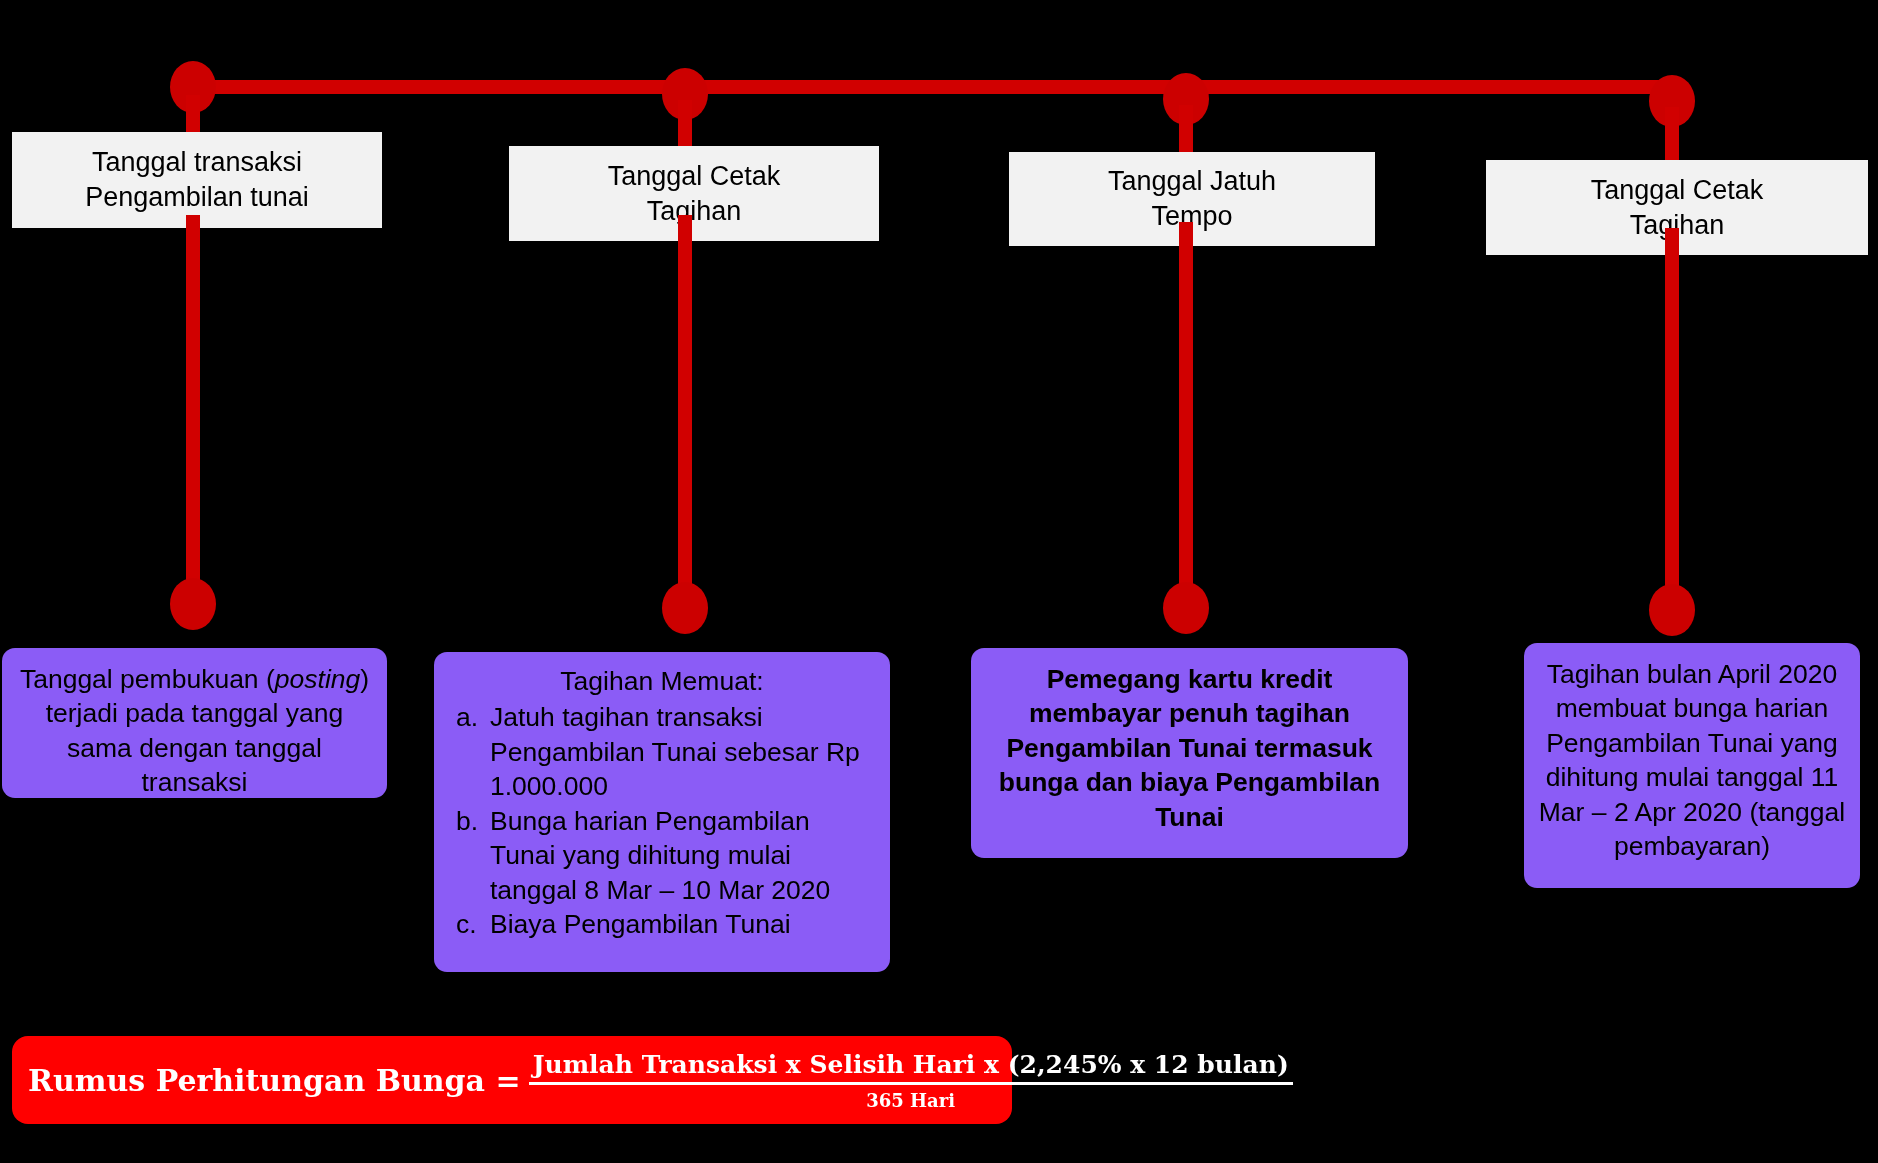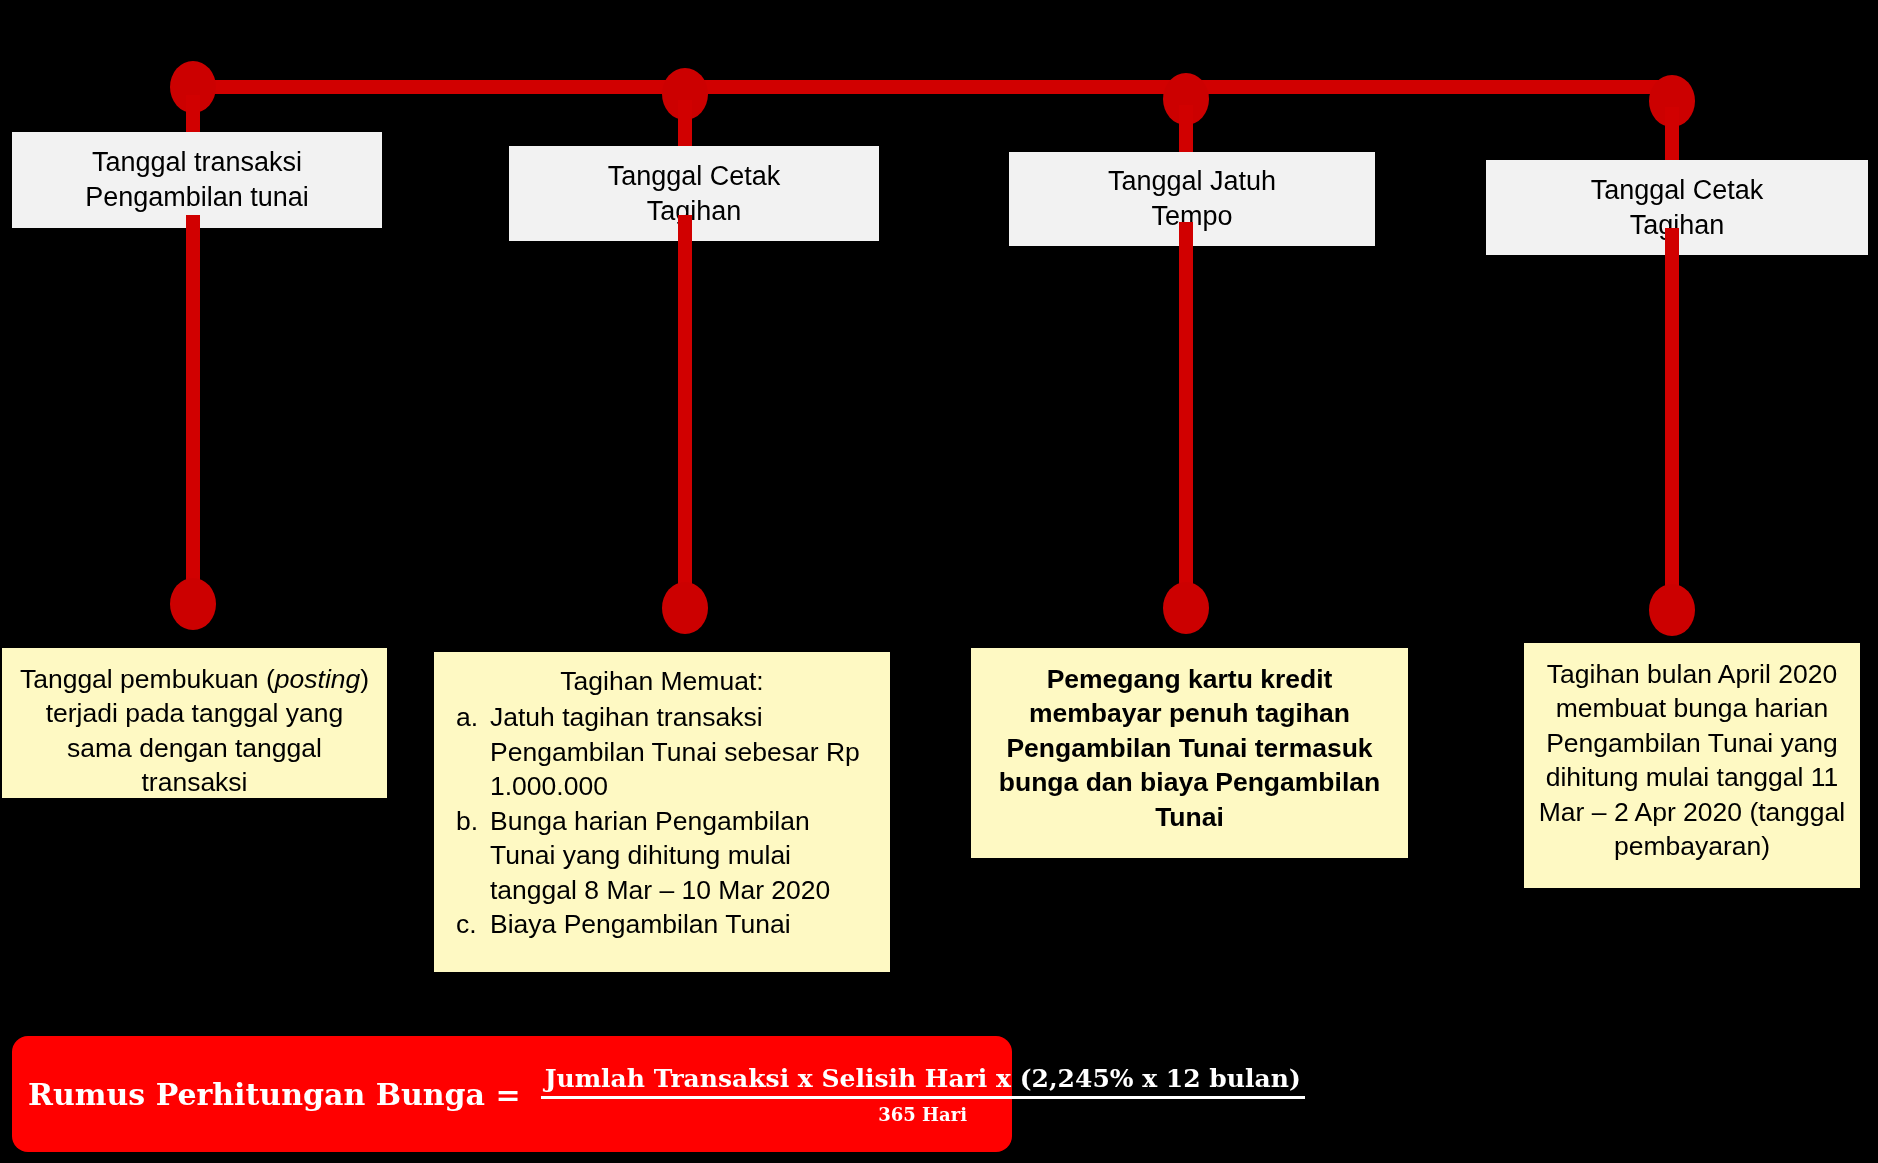--- a/index.html
+++ b/index.html
@@ -61,27 +61,28 @@
     display: flex;
     align-items: center;
     justify-content: center;
     padding: 10px 8px;
     box-sizing: border-box;
   }
 
   
   .desc-box {
     position: absolute;
-    background: #fef9c3;
+    background: #8b5cf6;
     color: #000000;
     font-size: 26.5px;
     line-height: 1.30;
     text-align: center;
     padding: 14px 12px;
     box-sizing: border-box;
+    border-radius: 13px;
   }
   .desc-box.listed {
     text-align: left;
     padding: 12px 10px 14px 10px;
   }
   .desc-title {
     text-align: center;
     display: block;
     margin-bottom: 2px;
   }
@@ -104,40 +105,40 @@
     flex: 1 1 auto;
   }
   .ital { font-style: italic; }
 
   
   .formula-banner {
     position: absolute;
     left: 12px;
     top: 1036px;
     width: 1000px;
-    height: 116px;
+    height: 88px;
     background: #FF0000;
     border-radius: 16px;
     display: flex;
     align-items: center;
     box-sizing: border-box;
     padding-left: 16px;
   }
   .formula-label {
     color: #FFFFFF;
     font-family: "DejaVu Serif", serif;
     font-weight: bold;
     font-size: 30px;
     white-space: nowrap;
   }
   .fraction {
     display: inline-flex;
     flex-direction: column;
     align-items: center;
-    margin-left: 20px;
+    margin-left: 8px;
     color: #FFFFFF;
     font-family: "DejaVu Serif", serif;
     font-weight: bold;
   }
   .fraction .numerator {
     font-size: 25px;
     padding: 0 4px 3px 4px;
     white-space: nowrap;
   }
   .fraction .bar {

